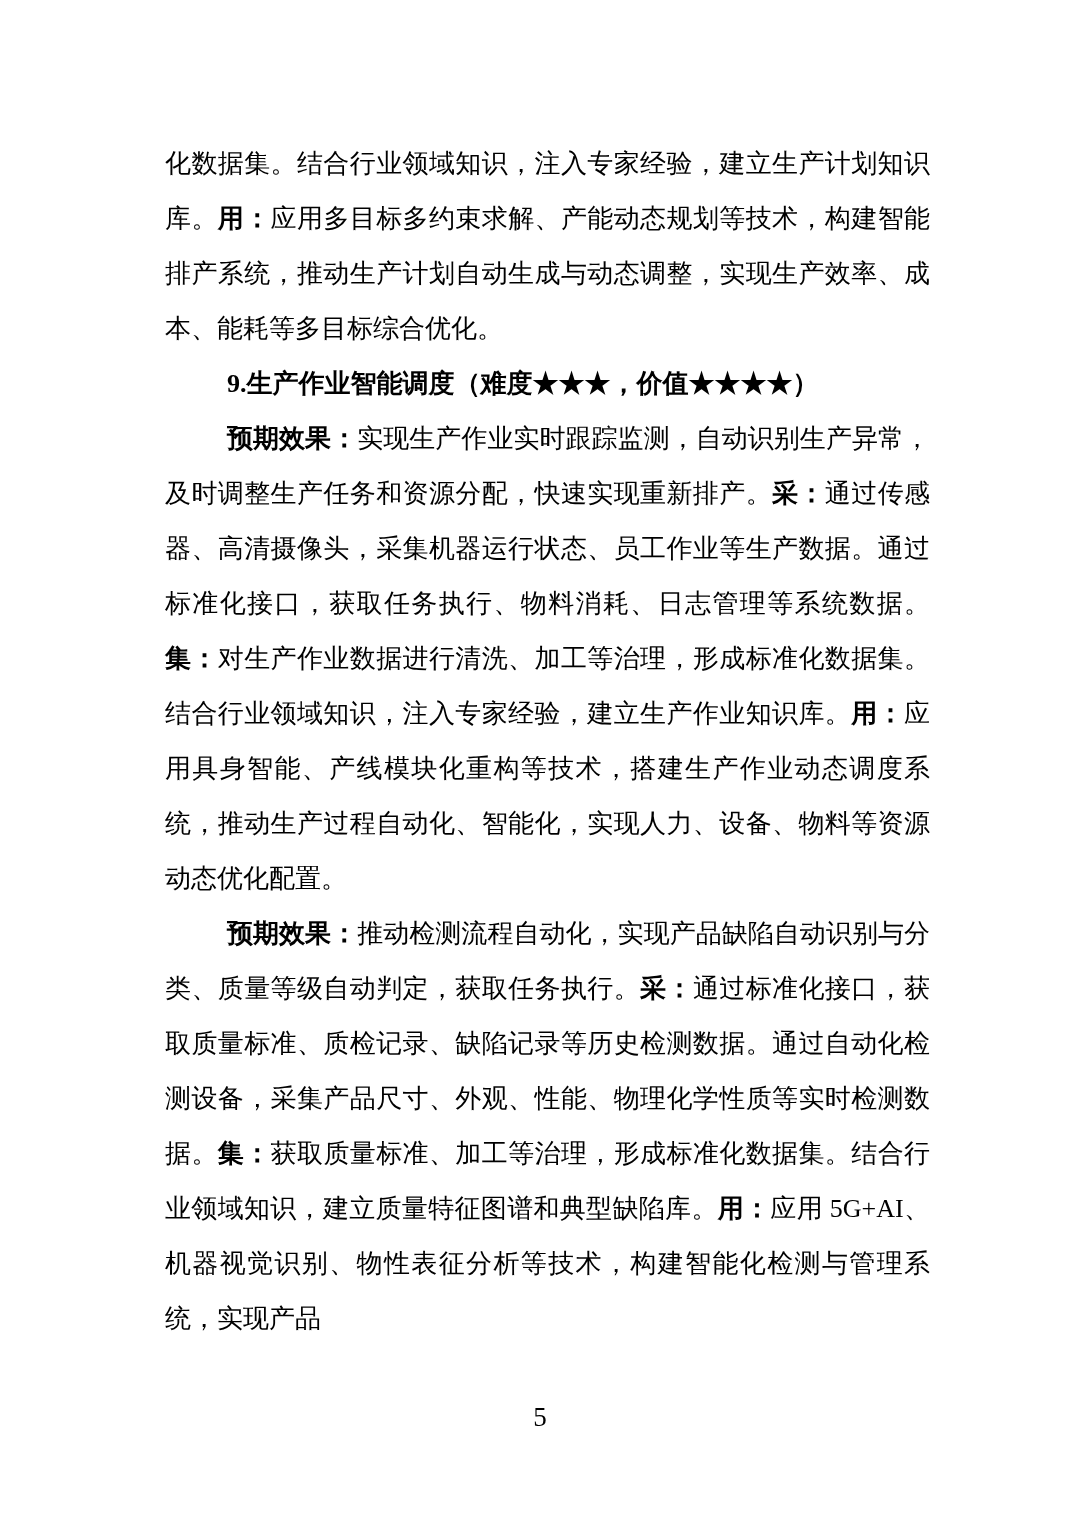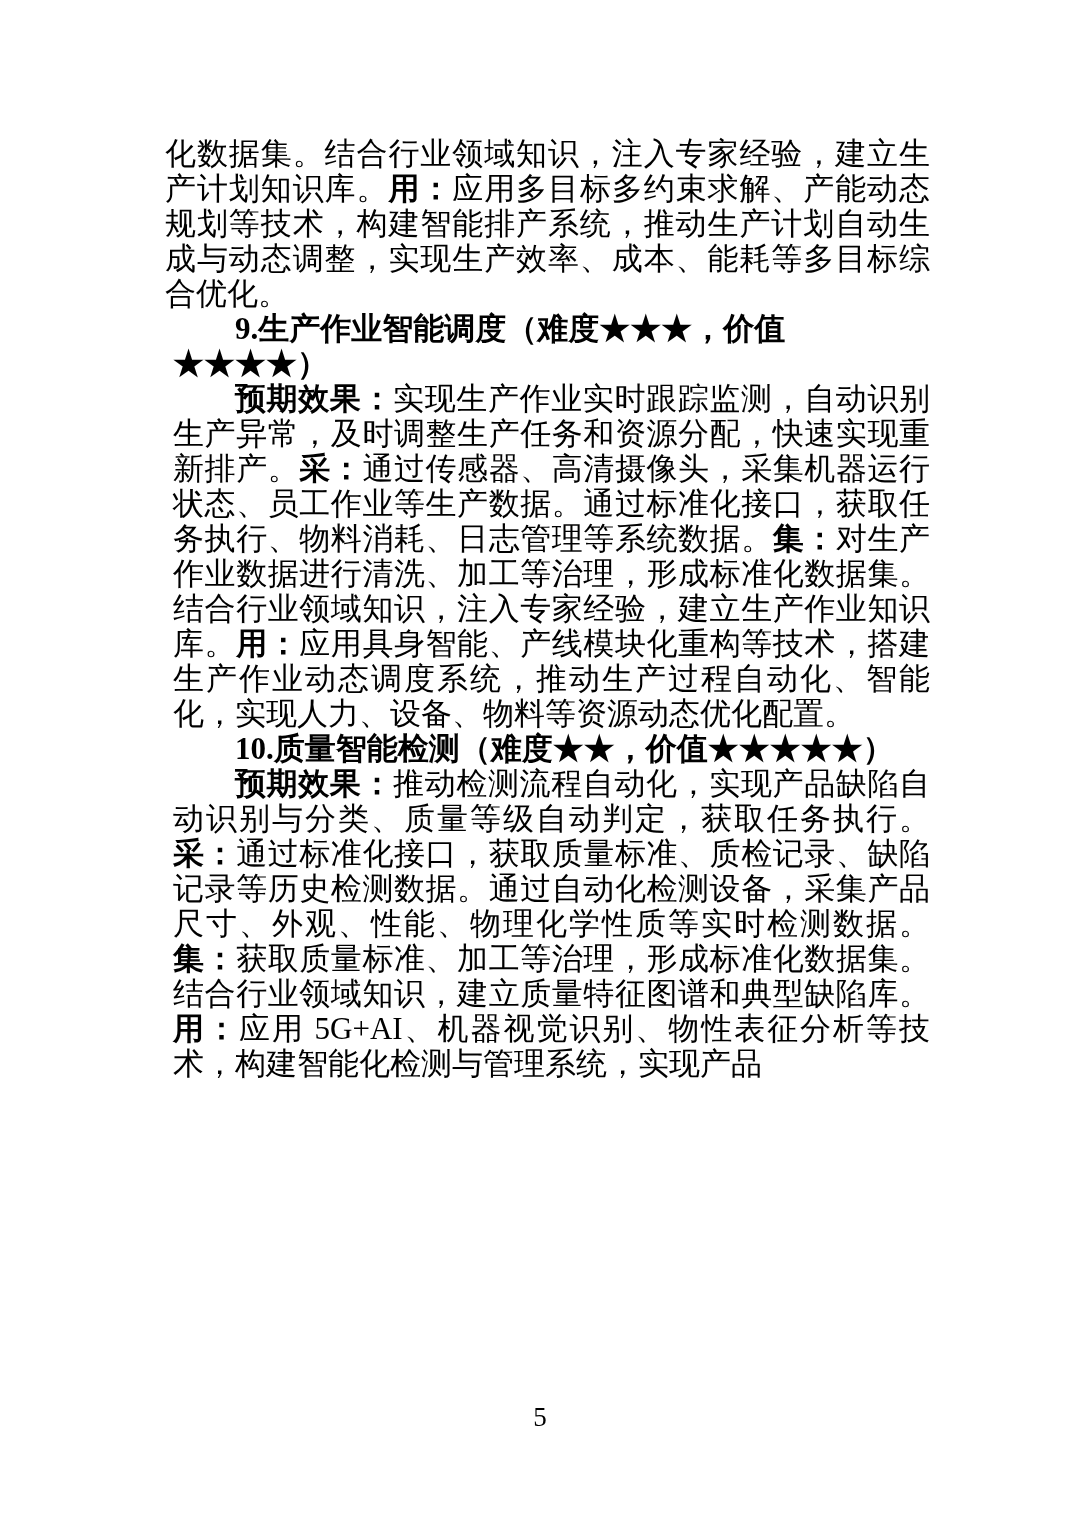--- a/index.html
+++ b/index.html
@@ -18,31 +18,30 @@
   }
   .doc-content {
     position: absolute;
     left: 165px;
     top: 136px;
     width: 765px;
   }
   .doc-content p {
     margin: 0;
     padding: 0;
-    font-size: 31px;
-    line-height: 35px;
+    font-size: 26px;
+    line-height: 55px;
     color: #000000;
   }
   p.body {
     text-align: justify;
     text-justify: inter-ideograph;
   }
   p.indent {
     text-indent: 62px;
-    margin-left: 8px;
   }
   p.heading {
     font-weight: bold;
     text-align: left;
     text-indent: 62px;
   }
   .bold {
     font-weight: bold;
   }
   .footer {
@@ -57,19 +56,18 @@
   }
 </style>
 </head>
 <body>
 
 <div class="page">
   <div class="doc-content">
       <p class="body"><span>化数据集。结合行业领域知识，注入专家经验，建立生产计划知识库。</span><span class="bold">用：</span><span>应用多目标多约束求解、产能动态规划等技术，构建智能排产系统，推动生产计划自动生成与动态调整，实现生产效率、成本、能耗等多目标综合优化。</span></p>
       <p class="heading indent"><span class="bold">9.生产作业智能调度（难度★★★，价值★★★★）</span></p>
       <p class="body indent"><span class="bold">预期效果：</span><span>实现生产作业实时跟踪监测，自动识别生产异常，及时调整生产任务和资源分配，快速实现重新排产。</span><span class="bold">采：</span><span>通过传感器、高清摄像头，采集机器运行状态、员工作业等生产数据。通过标准化接口，获取任务执行、物料消耗、日志管理等系统数据。</span><span class="bold">集：</span><span>对生产作业数据进行清洗、加工等治理，形成标准化数据集。结合行业领域知识，注入专家经验，建立生产作业知识库。</span><span class="bold">用：</span><span>应用具身智能、产线模块化重构等技术，搭建生产作业动态调度系统，推动生产过程自动化、智能化，实现人力、设备、物料等资源动态优化配置。</span></p>
-      <p class="heading indent"><span class="bold">10.质量智能检测（难度★★，价值★★★★★）</span></p>
       <p class="body indent"><span class="bold">预期效果：</span><span>推动检测流程自动化，实现产品缺陷自动识别与分类、质量等级自动判定，获取任务执行。</span><span class="bold">采：</span><span>通过标准化接口，获取质量标准、质检记录、缺陷记录等历史检测数据。通过自动化检测设备，采集产品尺寸、外观、性能、物理化学性质等实时检测数据。</span><span class="bold">集：</span><span>获取质量标准、加工等治理，形成标准化数据集。结合行业领域知识，建立质量特征图谱和典型缺陷库。</span><span class="bold">用：</span><span>应用 5G+AI、机器视觉识别、物性表征分析等技术，构建智能化检测与管理系统，实现产品</span></p>
     </div>
   <div class="footer">
     <span>5</span>
   </div>
 </div>
 
 </body></html>

